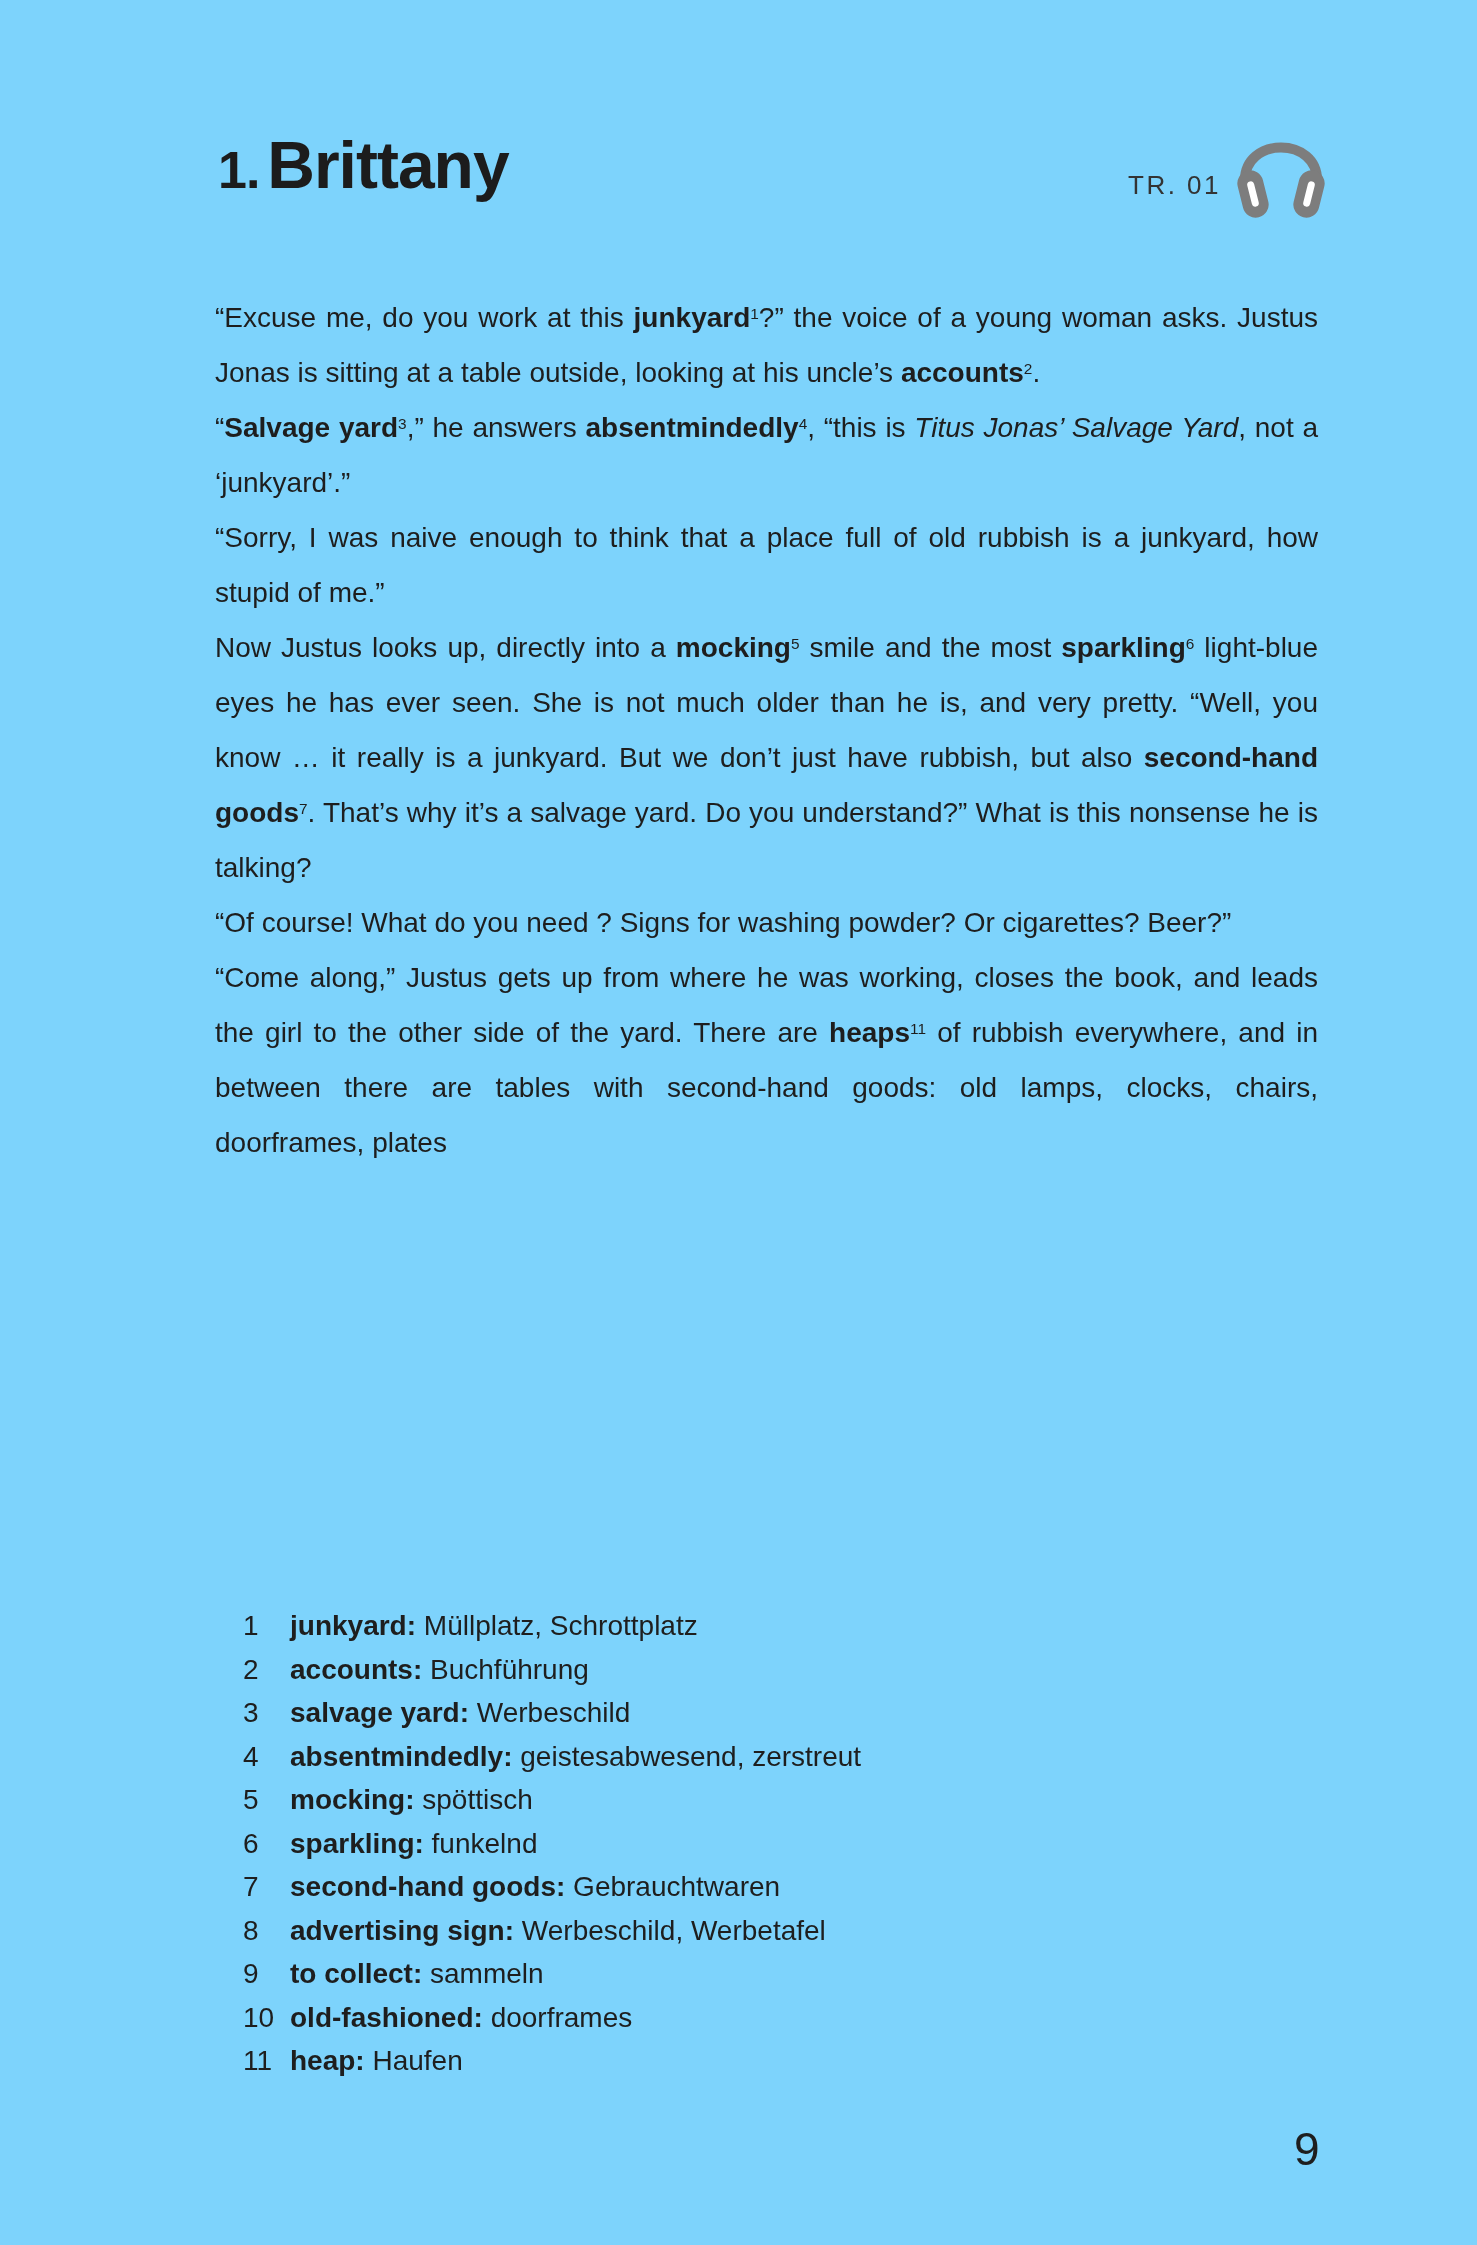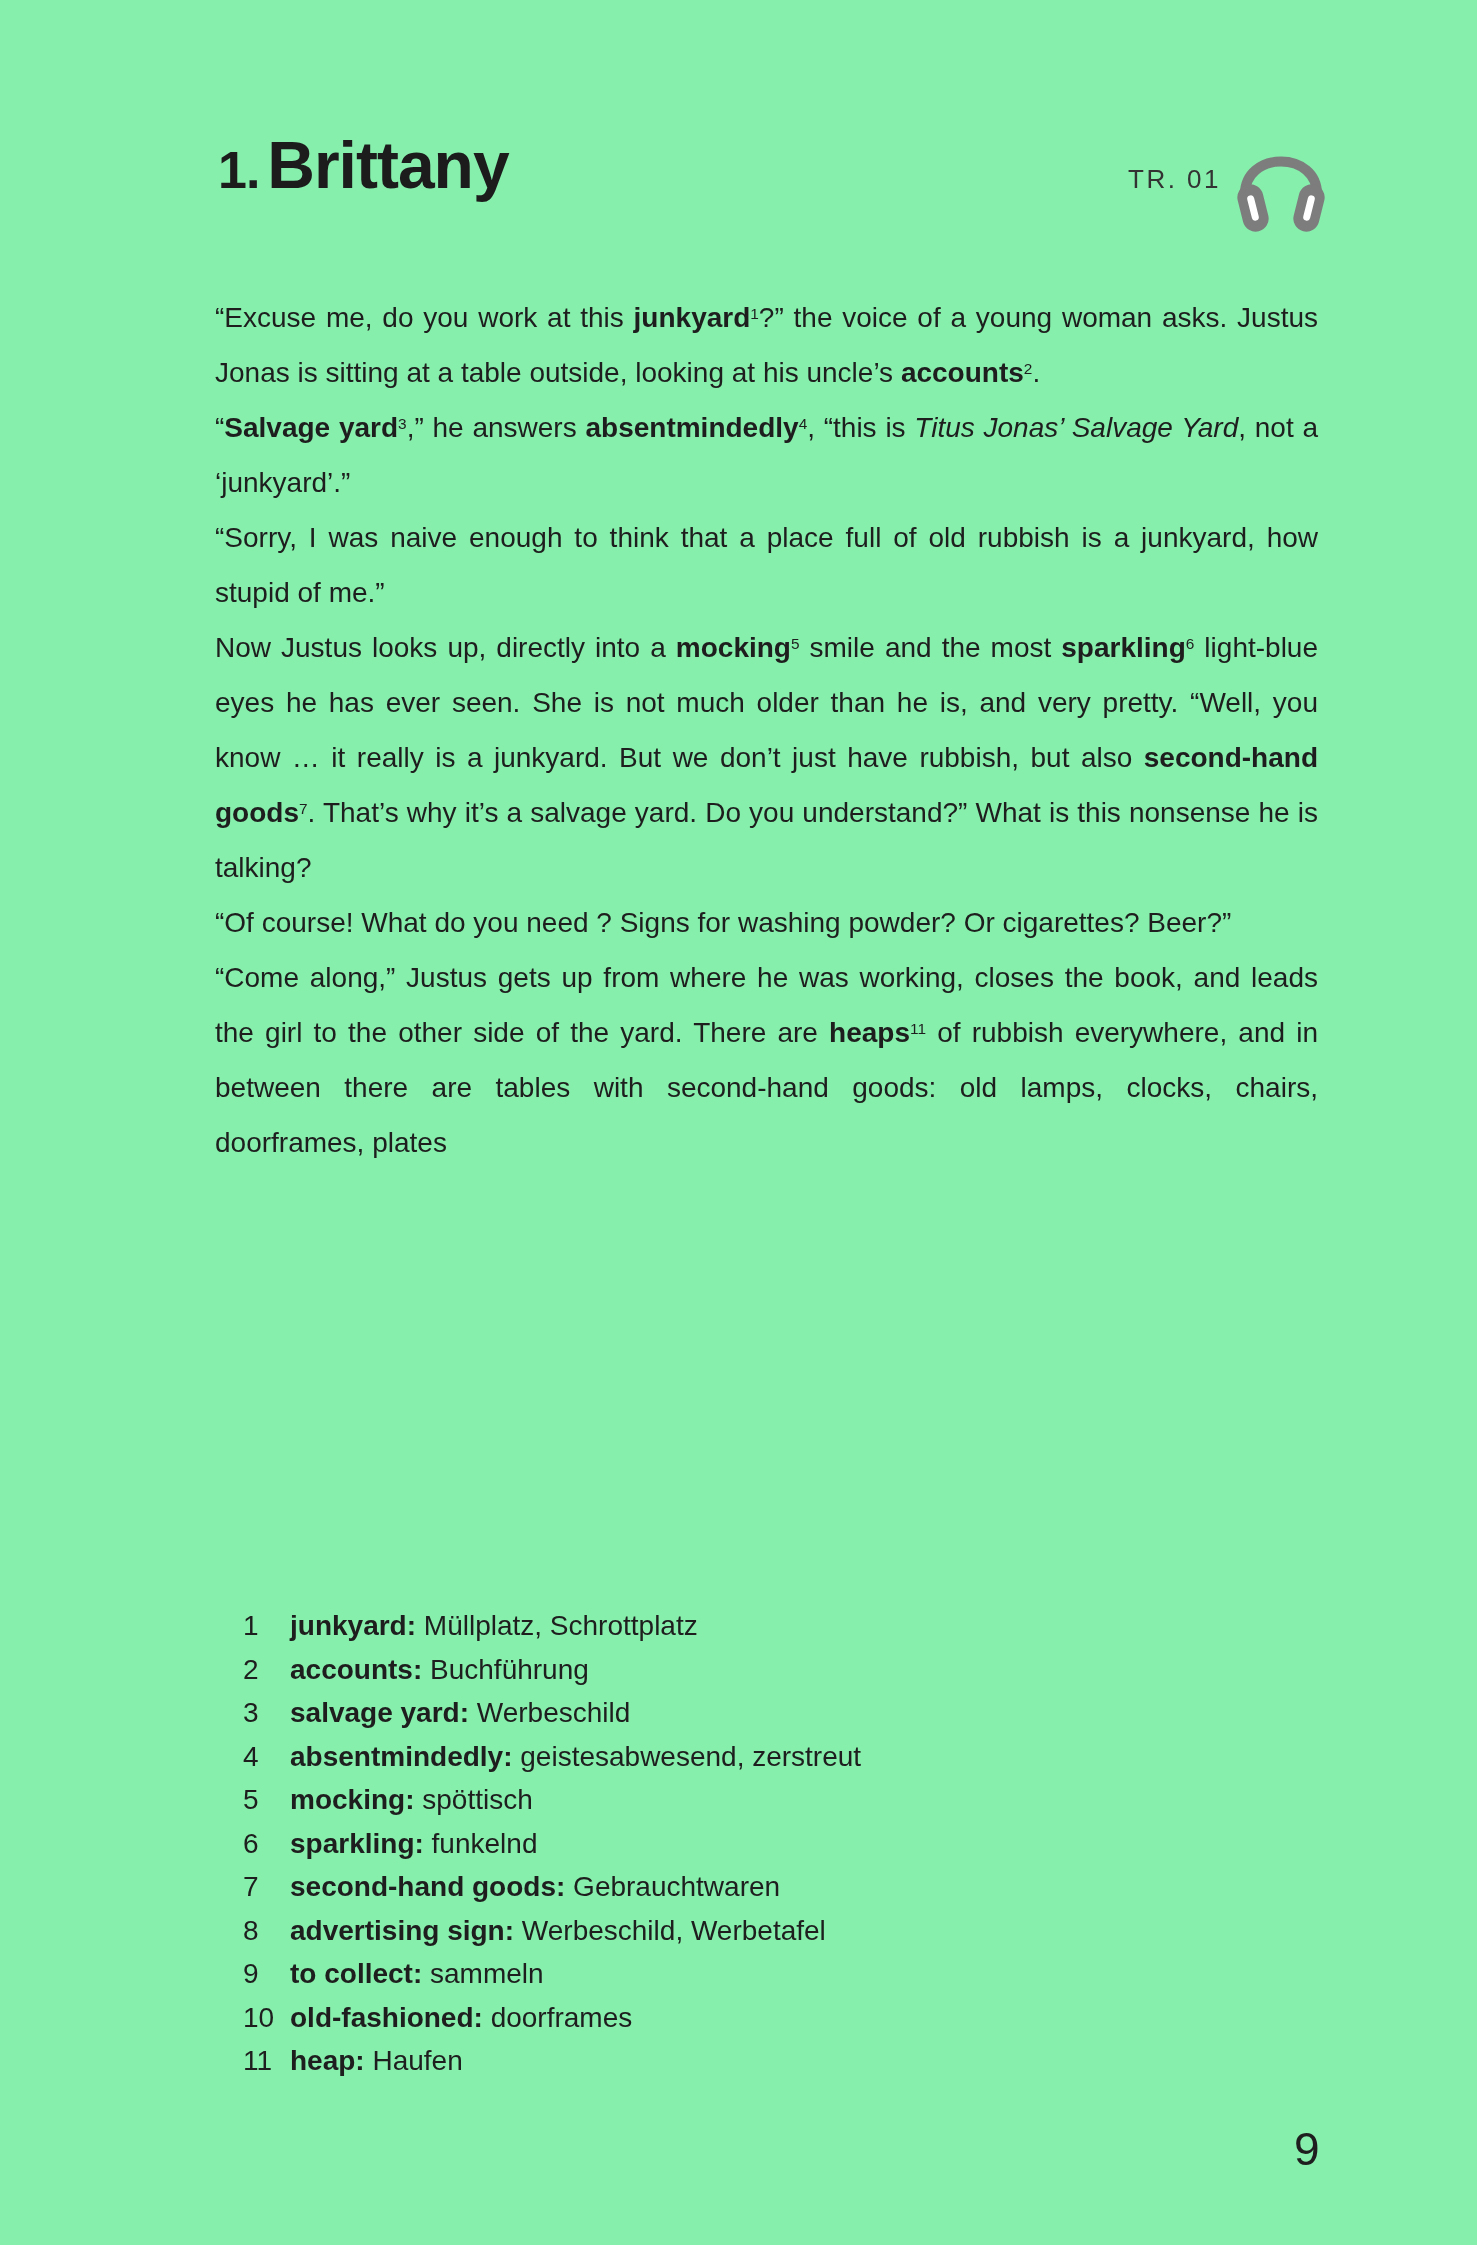--- a/index.html
+++ b/index.html
@@ -1,20 +1,20 @@
 <!DOCTYPE html>
 <html><head>
 <meta charset="utf-8">
 <style>
   html, body { margin: 0; padding: 0; background: #ffffff; }
   .page {
     position: relative;
     width: 1477px;
     height: 2245px;
-    background: #86efac;
+    background: #7dd3fc;
     font-family: "Liberation Sans", sans-serif;
     color: #1e1e1e;
     overflow: hidden;
   }
   
   .title {
     position: absolute;
     left: 218px;
     top: 132px;
     margin: 0;
@@ -22,23 +22,23 @@
     color: #1c1c1c;
     line-height: 1;
     letter-spacing: -1px;
     white-space: nowrap;
   }
   .title .chapter-number { font-size: 52px; }
   .title .chapter-name   { font-size: 66px; }
   .audio {
     position: absolute;
     left: 1128px;
-    top: 134px;
+    top: 120px;
     display: flex;
-    align-items: flex-start;
+    align-items: center;
   }
   .track-label {
     font-size: 26px;
     letter-spacing: 2.5px;
     color: #333333;
     margin-top: 30px;
     white-space: nowrap;
   }
   .hp-icon { margin-left: 12px; display: block; }
   

